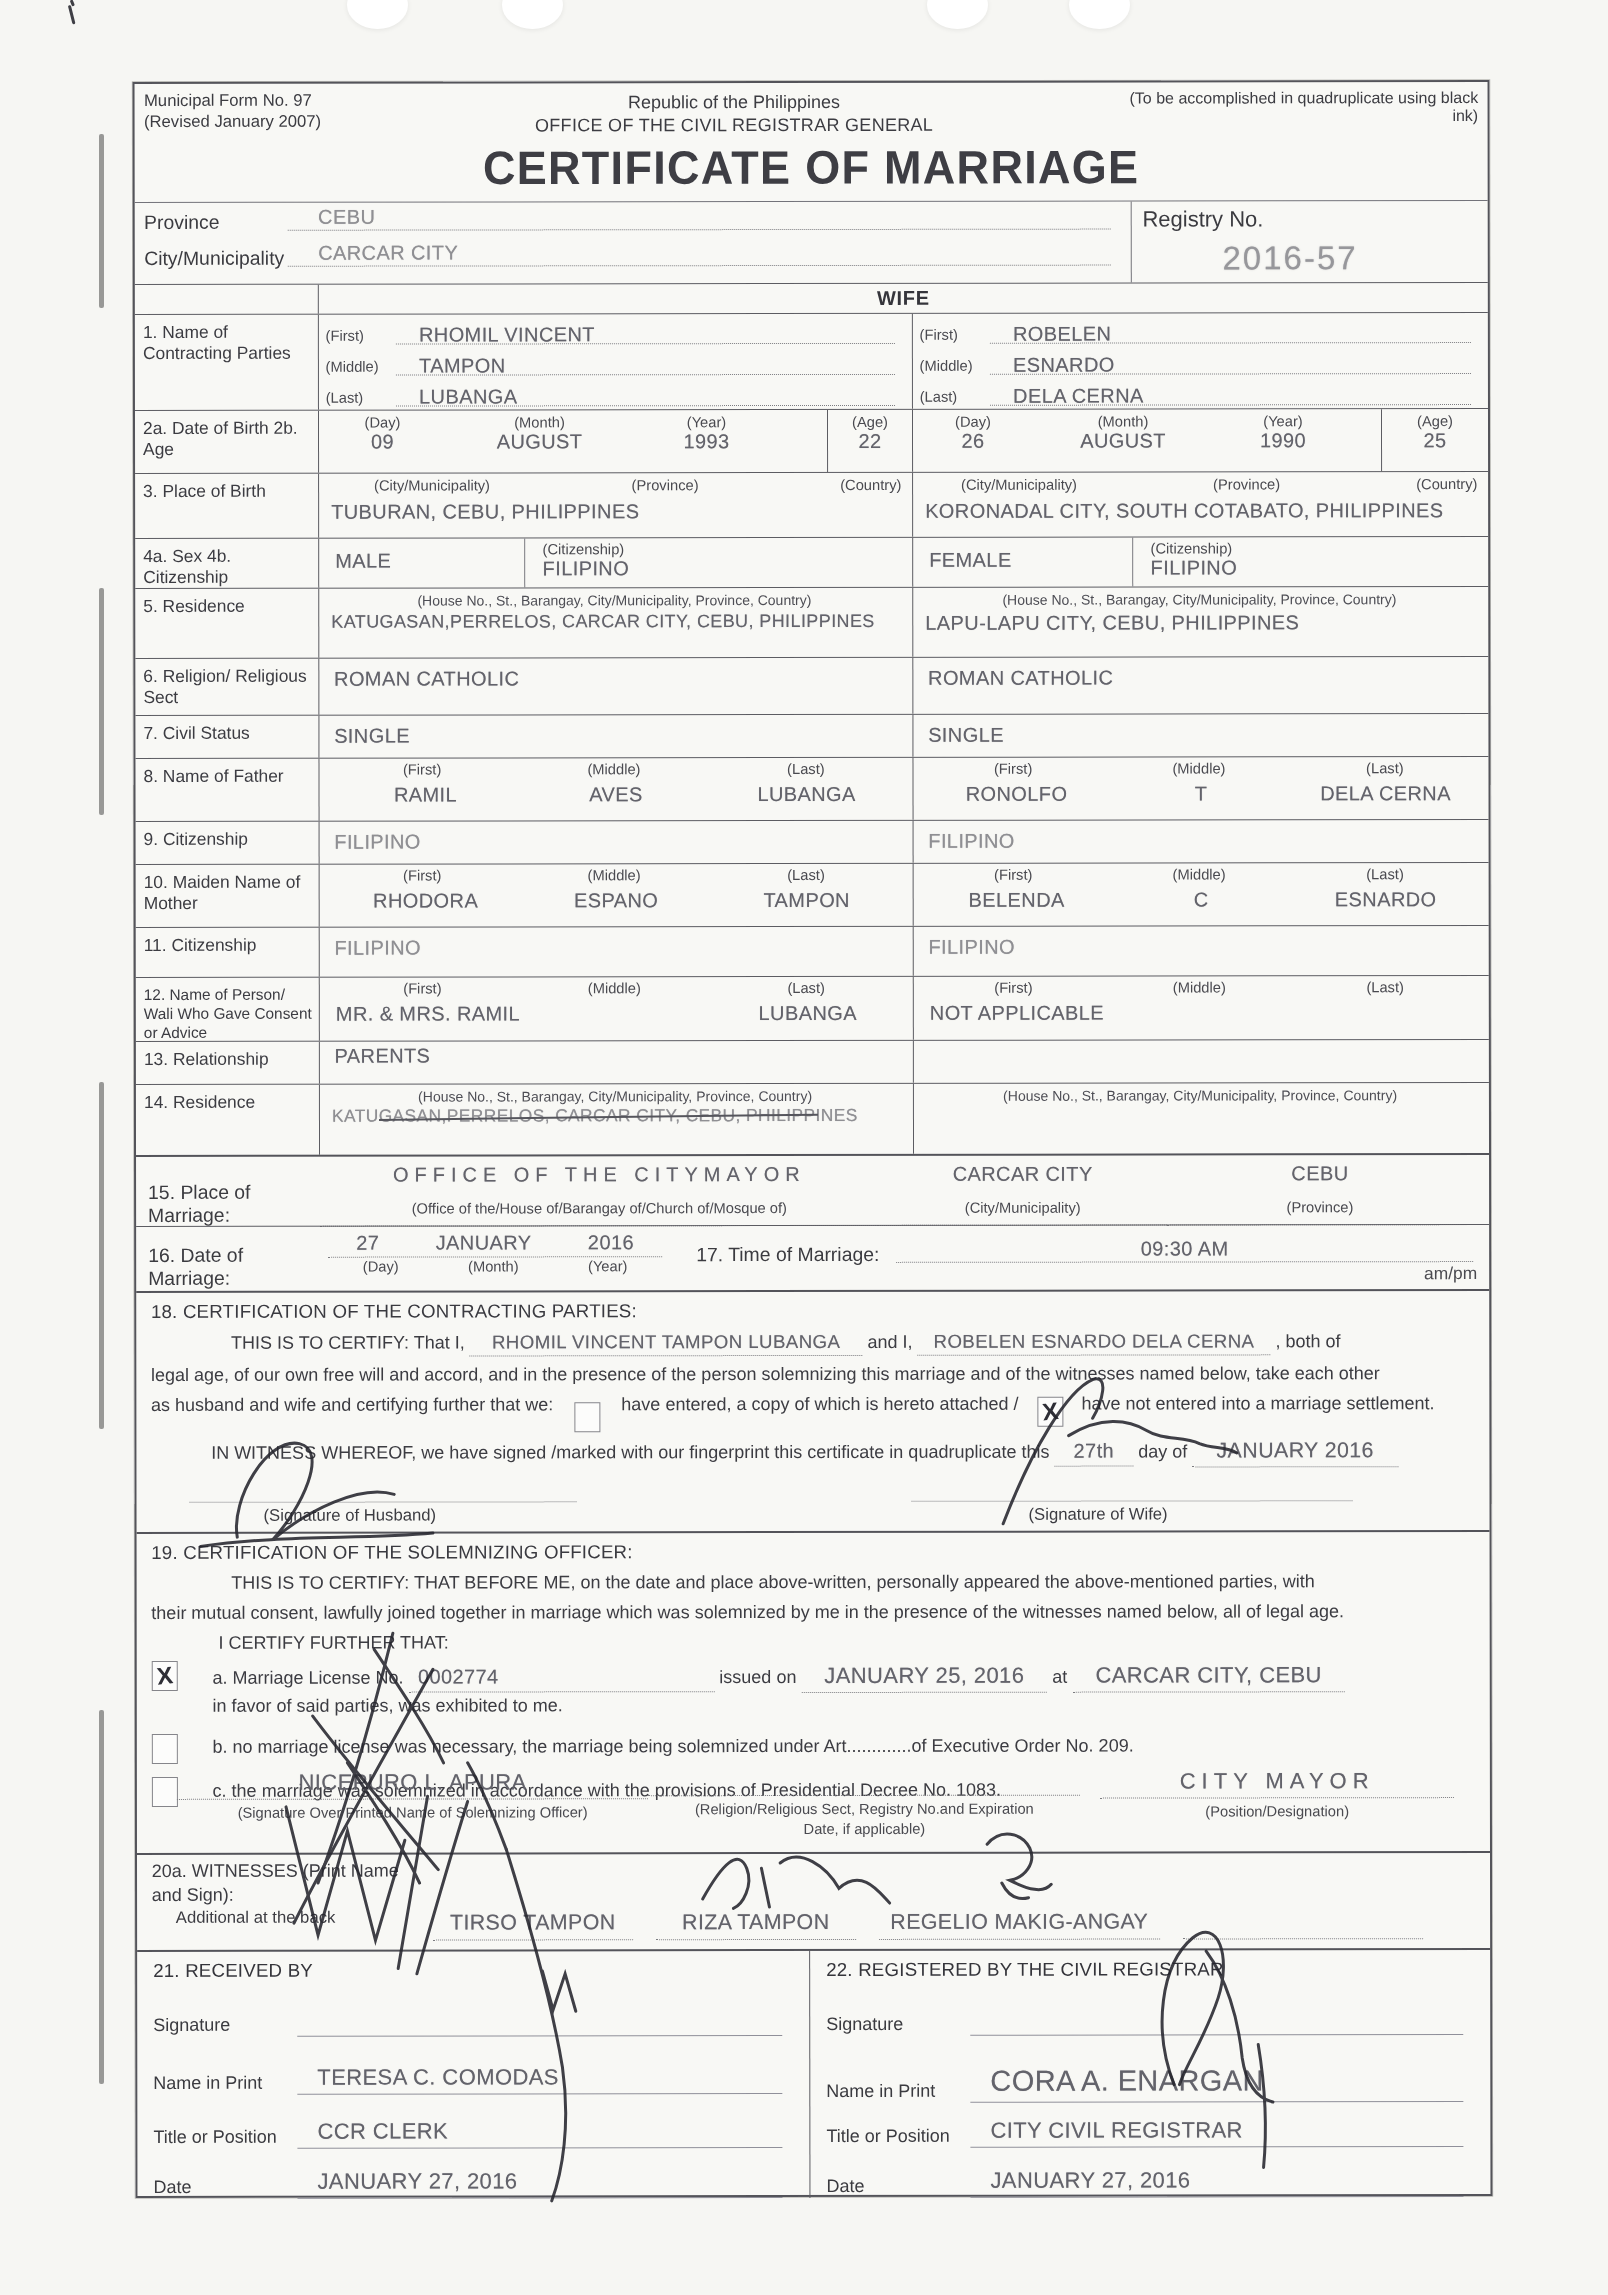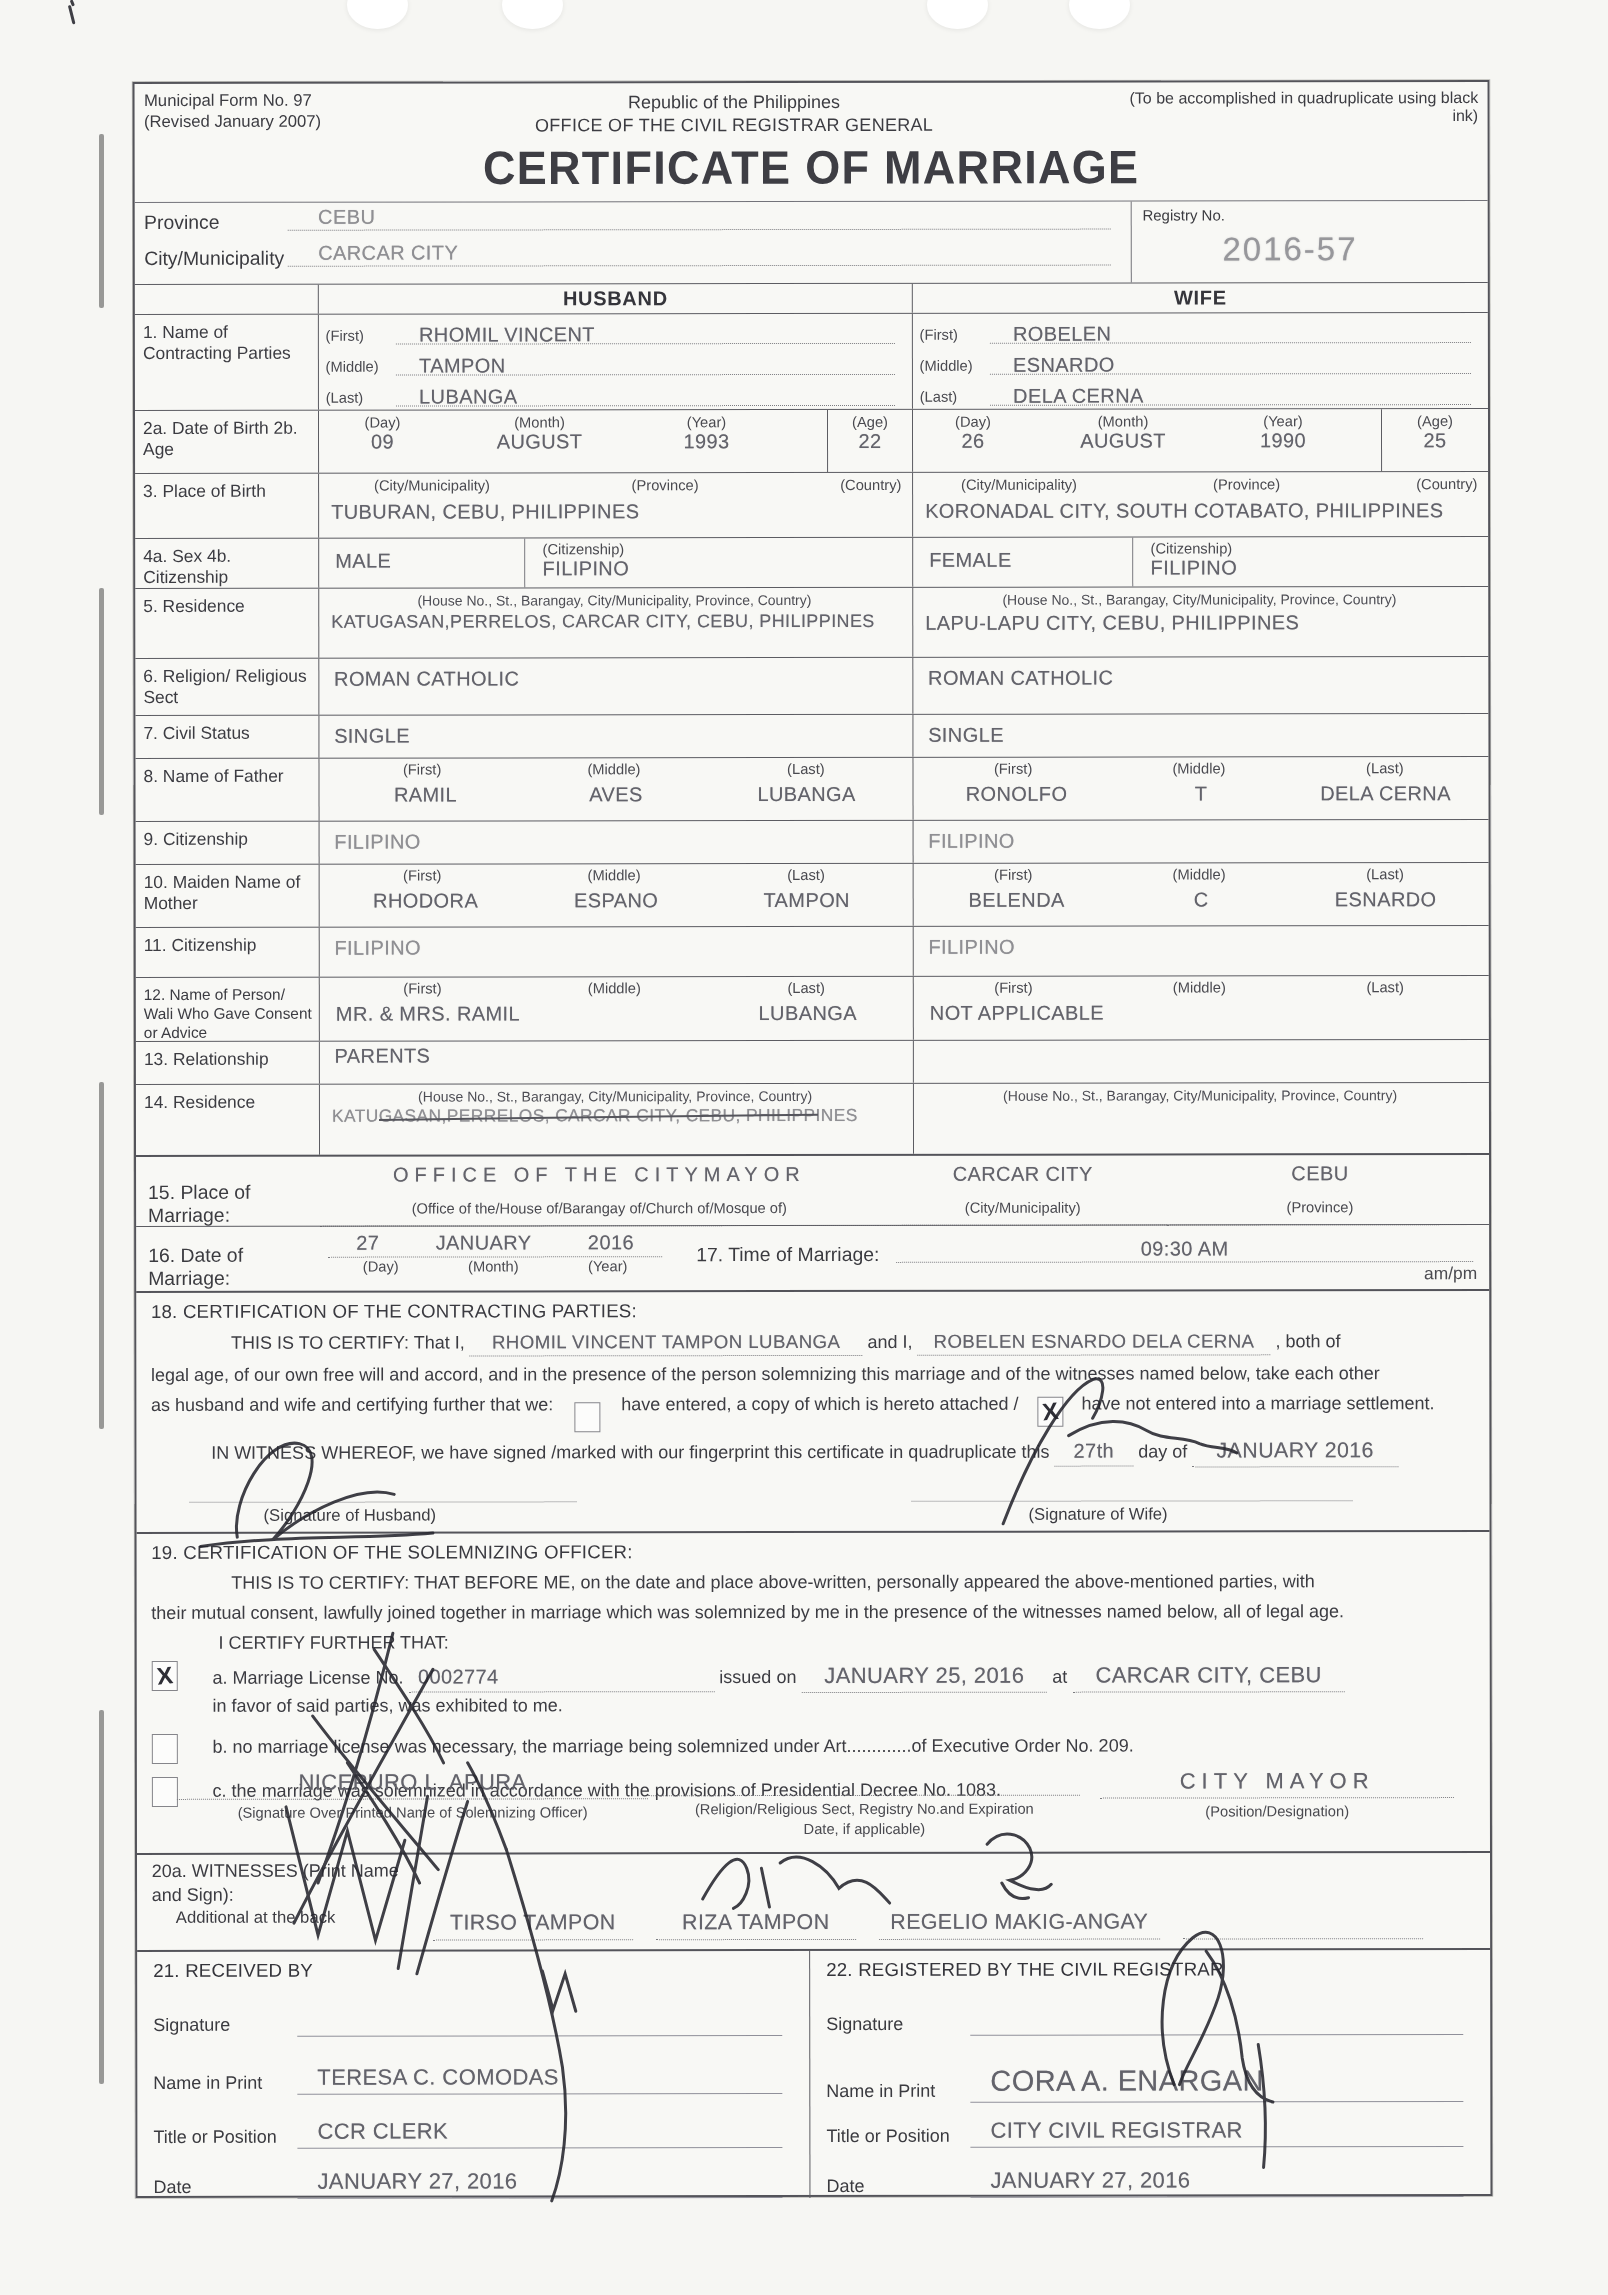--- a/index.html
+++ b/index.html
@@ -35,21 +35,21 @@
   .title{margin:4px 0 0 0; text-align:center; font-size:45px; font-weight:700;
          letter-spacing:1.3px; color:#3e3e44; transform:scaleY(1.04);}
   .reg-row{position:absolute; left:0; right:0; bottom:0; top:118px; border-top:1.3px solid #73737a; display:flex;}
   .prov-block{flex:1; padding:4px 0 0 9.4px; position:relative;}
   .prov-line{position:absolute; left:9.4px; right:20px;}
   .prov-line .flabel{font-size:19.4px;}
   .pl1{top:8px;} .pl2{top:44px;}
   .prov-fill{position:absolute; left:144px; right:0; bottom:2.7px; height:27px;}
   .prov-fill .v{position:absolute; left:30px; bottom:1.3px;}
   .reg-box{width:357px; border-left:1.3px solid #73737a; padding:5.3px 0 0 10.7px; box-sizing:border-box;}
-  .reg-box .flabel{font-size:15px;}
+  .reg-box .flabel{font-size:22px;}
   .reg-no{font-size:33px; color:#97979b; letter-spacing:2px; margin:6.7px 0 0 80px; text-shadow:0 0 1.3px rgba(120,120,125,.5);}
   
   .trow{display:flex; border-top:1.3px solid #5c5c62; box-sizing:border-box;}
   .tlabel{width:184px; border-right:1.3px solid #5c5c62; box-sizing:border-box;
           padding:6.7px 5.3px 0 8px; font-size:17.4px; line-height:1.25;}
   .tcell{box-sizing:border-box; position:relative;}
   .tcell.h{width:594px; border-right:1.3px solid #5c5c62;}
   .tcell.w{flex:1;}
   .hw-head{height:30px;}
   .hw-head .tcell{display:flex; align-items:center; justify-content:center;
@@ -195,21 +195,20 @@
         </div>
         <div class="reg-box">
           <div class="flabel">Registry No.</div>
           <div class="v reg-no">2016-57</div>
         </div>
       </div>
     </div>
 
     <div class="trow hw-head">
       <div class="tlabel"></div>
-      <div class="tcell h">HUSBAND</div>
       <div class="tcell w">WIFE</div>
     </div>
 
     <div class="trow r-name">
       <div class="tlabel">1. Name of Contracting Parties</div>
       <div class="tcell h">
         <div class="nameln n1">
             <span class="sub small">(First)</span>
             <span class="nv dotl"><span class="v">RHOMIL VINCENT</span></span>
           </div>

